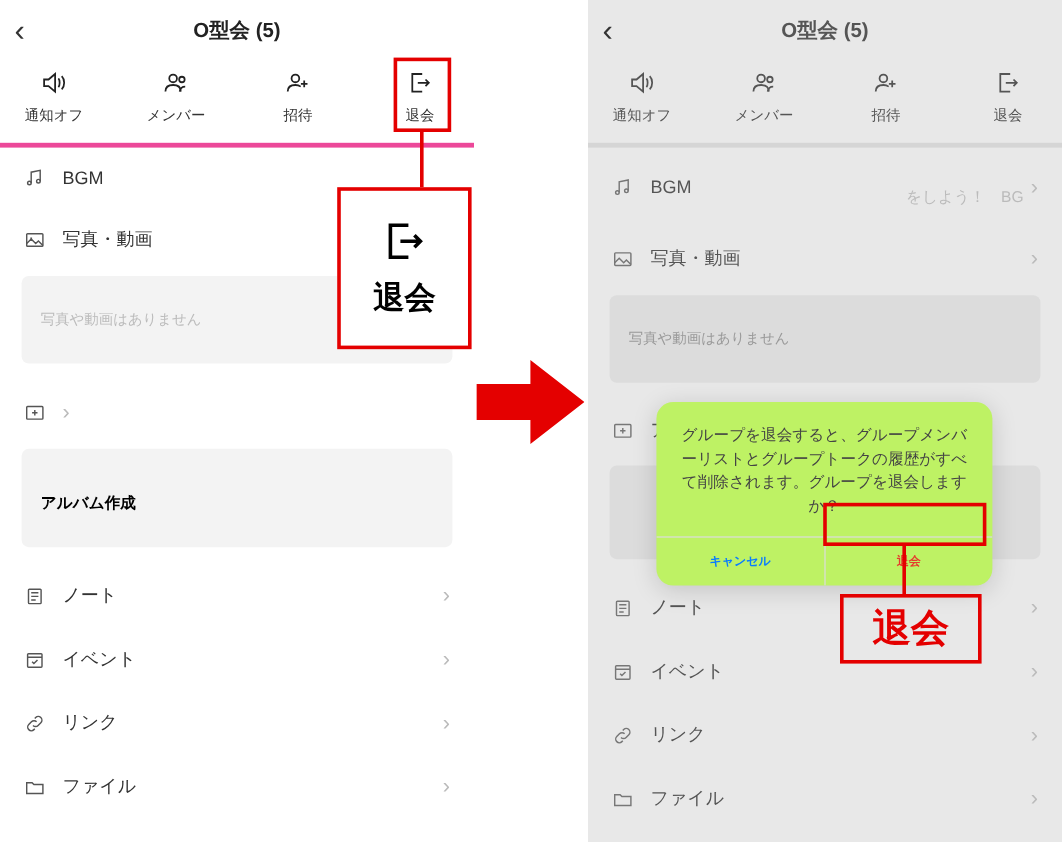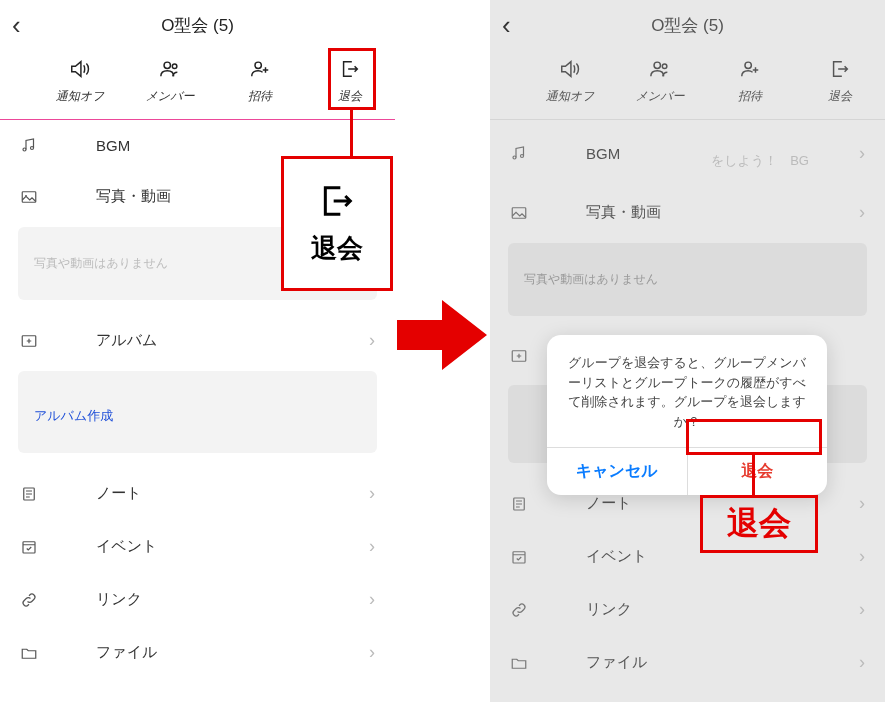--- a/index.html
+++ b/index.html
@@ -3,47 +3,47 @@
   <meta charset="utf-8">
   <style>
     * { box-sizing: border-box; margin: 0; padding: 0; }
     body { font-family: -apple-system, "Hiragino Sans", sans-serif; background: #fff; width: 885px; height: 702px; position: relative; overflow: hidden; }
     .container { display: flex; width: 885px; height: 702px; position: relative; }
     .screen { width: 395px; height: 702px; background: #fff; position: relative; overflow: hidden; }
     .screen.right { background: #e8e8e8; }
     
     .header { height: 50px; display: flex; align-items: center; padding: 0 12px; position: relative; }
     .back { font-size: 26px; color: #333; font-weight: 300; }
-    .title { position: absolute; left: 0; right: 0; text-align: center; font-size: 17px; font-weight: 400; color: #222; }
-    
-    .actions { display: flex; justify-content: flex-end; padding: 6px 0 14px; border-bottom: 1px solid #ec4899; font-style: italic; }
+    .title { position: absolute; left: 0; right: 0; text-align: center; font-size: 17px; font-weight: 700; color: #222; }
+    
+    .actions { display: flex; justify-content: space-between; padding: 6px 0 14px; border-bottom: 4px solid #ec4899; }
     .action { display: flex; flex-direction: column; align-items: center; gap: 6px; width: 90px; }
     .action-icon { width: 28px; height: 26px; display: flex; align-items: center; justify-content: center; }
     .action-label { font-size: 12px; color: #333; font-weight: 500; }
     
-    .row { display: flex; align-items: center; padding: 16px 20px; font-size: 15px; color: #333; gap: 44px; }
+    .row { display: flex; align-items: center; padding: 16px 20px; font-size: 15px; color: #333; }
     .row .icon { width: 20px; margin-right: 12px; display: inline-flex; }
     .row .label { flex: 1; }
     .row .chev { color: #bbb; font-size: 18px; }
     .row .extra { color: #bbb; font-size: 13px; margin-right: 6px; margin-top: 16px; }
     
     .placeholder-box { margin: 4px 18px 14px; background: #f3f3f3; border-radius: 6px; padding: 28px 16px; text-align: left; color: #bbb; font-size: 12px; }
-    .placeholder-box .sub { color: #1d4ed8; font-weight: 400; margin-top: 8px; font-size: 13px; }
+    .placeholder-box .sub { color: #000000; font-weight: 700; margin-top: 8px; font-size: 13px; }
     .right .placeholder-box { background: #dcdcdc; }
     
     .red-box { position: absolute; border: 3px solid #e40000; pointer-events: none; }
     .red-line { position: absolute; background: #e40000; pointer-events: none; }
     .big-red-label { position: absolute; border: 3px solid #e40000; color: #e40000; font-size: 32px; font-weight: 600; display: flex; align-items: center; justify-content: center; background: rgba(255,255,255,0.0); }
     
     .arrow-big { position: absolute; left: 397px; top: 295px; width: 90px; height: 80px; }
     
-    .modal { position: absolute; left: 57px; top: 335px; width: 280px; background: #ffffff; border-radius: 14px; box-shadow: 0 4px 20px rgba(0,0,0,0.15); overflow: hidden; }
+    .modal { position: absolute; left: 57px; top: 335px; width: 280px; background: #bef264; border-radius: 14px; box-shadow: 0 4px 20px rgba(0,0,0,0.15); overflow: hidden; }
     .modal-text { padding: 18px 18px 16px; font-size: 13px; color: #444; text-align: center; line-height: 1.5; border-bottom: 1px solid #ddd; }
     .modal-buttons { display: flex; }
-    .modal-btn { flex: 1; padding: 13px 0; text-align: center; font-size: 16px; font-weight: 600; }
+    .modal-btn { flex: 1; padding: 13px 0; text-align: center; font-size: 10px; font-weight: 600; }
     .modal-btn.cancel { color: #0a7cff; border-right: 1px solid #ddd; }
     .modal-btn.confirm { color: #e63b2e; }
     
     .screen.right .row,
     .screen.right .action-label,
     .screen.right .title { color: #555; }
     .screen.right .placeholder-box { color: #999; }
     
     svg { display: block; }
   </style>
@@ -125,21 +125,20 @@
       <div>写真や動画はありません</div>
     </div>
 
     <div class="row">
       <span class="icon">
         <svg viewBox="0 0 24 24" width="18" height="18" fill="none" stroke="#555" stroke-width="1.6">
             <rect x="3" y="5" width="18" height="14" rx="1"></rect>
             <path d="M12 9v6M9 12h6"></path>
           </svg>
       </span>
-      <span class="label">アルバム</span>
       <span class="chev">›</span>
     </div>
     <div class="placeholder-box">
       <div class="sub">アルバム作成</div>
     </div>
 
     <div class="row">
       <span class="icon">
         <svg viewBox="0 0 24 24" width="18" height="18" fill="none" stroke="#555" stroke-width="1.6">
             <rect x="5" y="4" width="14" height="16" rx="1"></rect>

